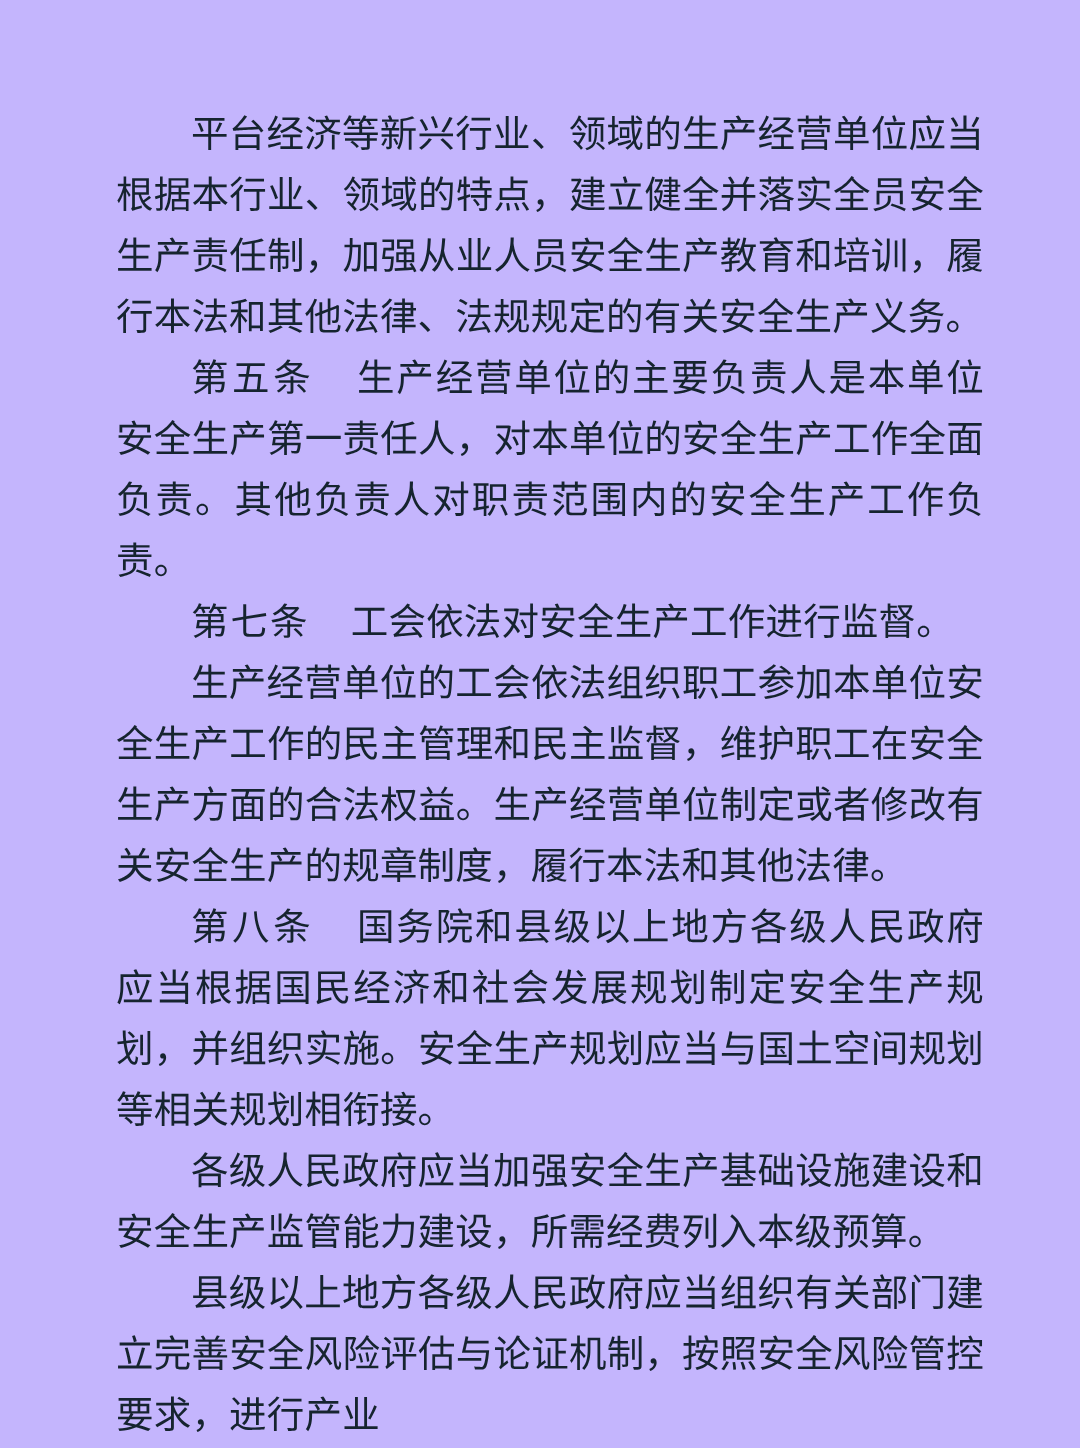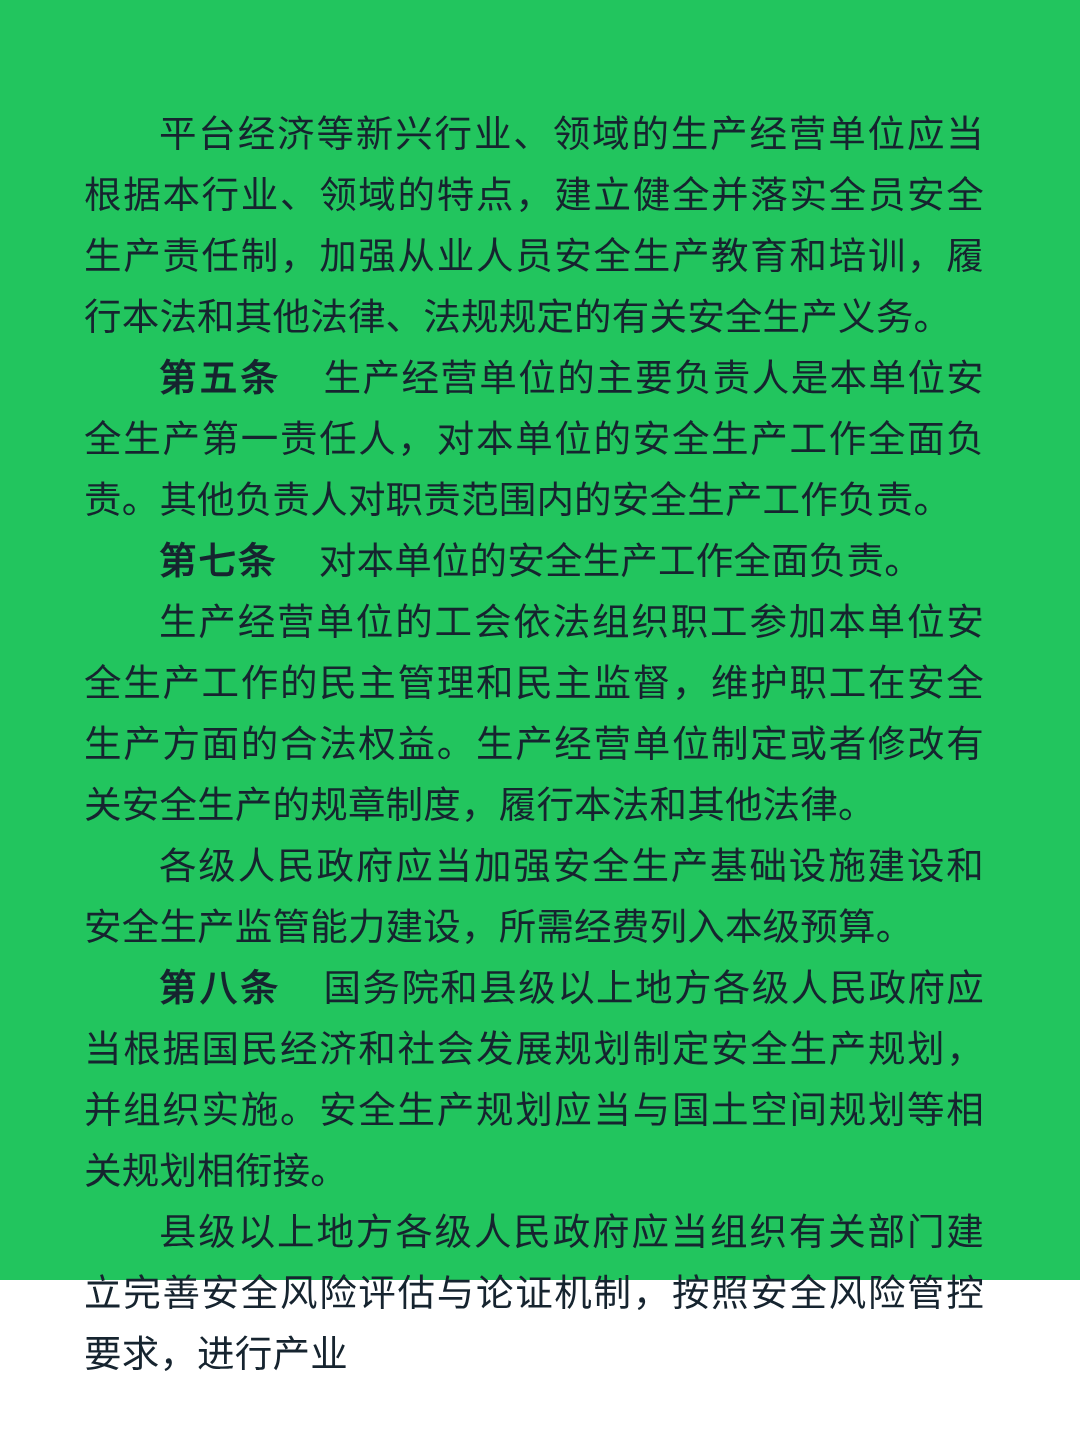--- a/index.html
+++ b/index.html
@@ -10,39 +10,39 @@
   body {
     width: 1080px;
     height: 1448px;
     font-family: "Liberation Serif", "DejaVu Serif", serif;
     color: #1d2b36;
     overflow: hidden;
   }
   .page {
     position: relative;
     width: 1080px;
-    height: 1280px;
+    height: 1448px;
     box-sizing: border-box;
-    padding: 104px 96px 40px 84px;
-    background: #22c55e;
+    padding: 104px 96px 40px 116px;
+    background: #c4b5fd;
   }
   .doc-body {
     font-size: 37.5px;
     line-height: 61px;
     text-align: justify;
     text-justify: inter-ideograph;
     letter-spacing: 0.2px;
     color: #16242f;
   }
   .para {
     margin: 0 0 0 0;
     text-indent: 2em;
   }
   .article-label {
-    font-weight: bold;
+    font-weight: normal;
     letter-spacing: 2px;
   }
   .gap {
     display: inline-block;
     width: 1.1em;
   }
 </style>
 </head>
 <body>
 
@@ -52,33 +52,33 @@
     <p class="para">
       <span>平台经济等新兴行业、领域的生产经营单位应当根据本行业、领域的特点，建立健全并落实全员安全生产责任制，加强从业人员安全生产教育和培训，履行本法和其他法律、法规规定的有关安全生产义务。</span>
     </p>
 
     <p class="para">
       <span class="article-label">第五条</span><span class="gap"></span><span>生产经营单位的主要负责人是本单位安全生产第一责任人，对本单位的安全生产工作全面负责。其他负责人对职责范围内的安全生产工作负责。</span>
     </p>
 
 
     <p class="para">
-      <span class="article-label">第七条</span><span class="gap"></span><span>对本单位的安全生产工作全面负责。</span>
+      <span class="article-label">第七条</span><span class="gap"></span><span>工会依法对安全生产工作进行监督。</span>
     </p>
 
     <p class="para">
       <span>生产经营单位的工会依法组织职工参加本单位安全生产工作的民主管理和民主监督，维护职工在安全生产方面的合法权益。生产经营单位制定或者修改有关安全生产的规章制度，履行本法和其他法律。</span>
     </p>
 
     <p class="para">
-      <span>各级人民政府应当加强安全生产基础设施建设和安全生产监管能力建设，所需经费列入本级预算。</span>
+      <span class="article-label">第八条</span><span class="gap"></span><span>国务院和县级以上地方各级人民政府应当根据国民经济和社会发展规划制定安全生产规划，并组织实施。安全生产规划应当与国土空间规划等相关规划相衔接。</span>
     </p>
 
     <p class="para">
-      <span class="article-label">第八条</span><span class="gap"></span><span>国务院和县级以上地方各级人民政府应当根据国民经济和社会发展规划制定安全生产规划，并组织实施。安全生产规划应当与国土空间规划等相关规划相衔接。</span>
+      <span>各级人民政府应当加强安全生产基础设施建设和安全生产监管能力建设，所需经费列入本级预算。</span>
     </p>
 
     <p class="para">
       <span>县级以上地方各级人民政府应当组织有关部门建立完善安全风险评估与论证机制，按照安全风险管控要求，进行产业</span>
     </p>
 
   </div>
 </div>
 
 </body></html>

